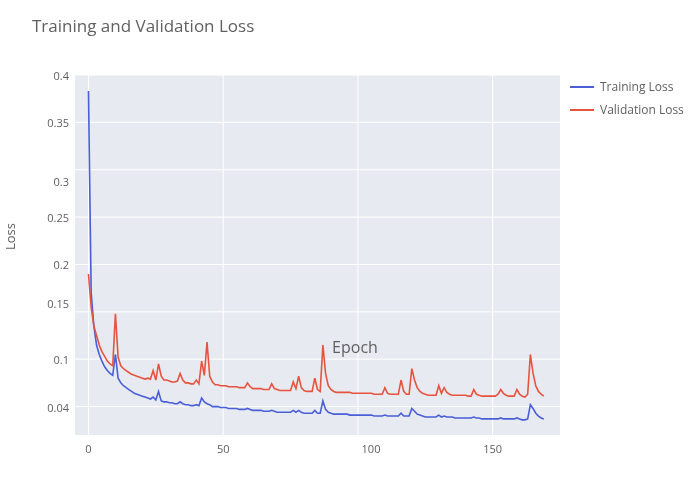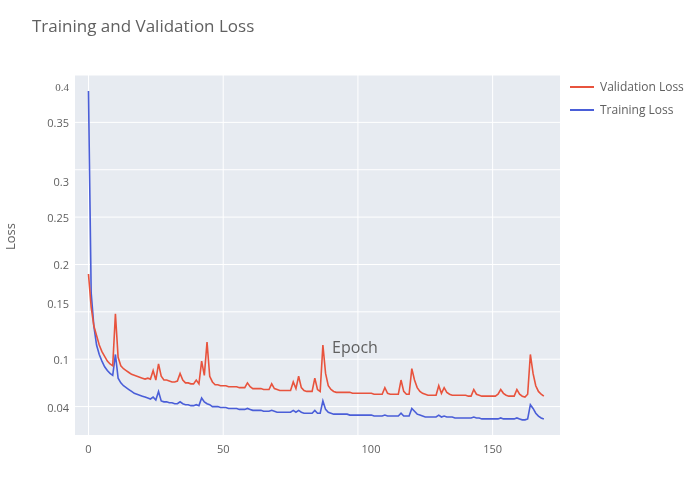--- a/index.html
+++ b/index.html
@@ -134,35 +134,35 @@
         </g>
     </svg>
     <div id="ytick-container">
         <div class="axis-tick y-tick" style="top: 331.579px;">0.04</div>
         <div class="axis-tick y-tick" style="top: 284.211px;">0.1</div>
         <div class="axis-tick y-tick" style="top: 228px; text-align: right;">0.15</div>
         <div class="axis-tick y-tick" style="top: 189.474px;">0.2</div>
         <div class="axis-tick y-tick" style="top: 142.105px;">0.25</div>
         <div class="axis-tick y-tick" style="top: 106px;">0.3</div>
         <div class="axis-tick y-tick" style="top: 47.3684px;">0.35</div>
-        <div class="axis-tick y-tick" style="top: 12px; font-family: Liberation Serif, serif;">0.4</div>
+        <div class="axis-tick y-tick" style="top: 0px;">0.4</div>
       </div>
     <div id="xtick-container">
         <div class="axis-tick x-tick" style="left: 13.4722px;">0</div>
         <div class="axis-tick x-tick" style="left: 148.194px;">50</div>
         <div class="axis-tick x-tick" style="left: 296px;">100</div>
         <div class="axis-tick x-tick" style="left: 417.639px;">150</div>
       </div>
   </div>
 
   <div class="xlabel">Epoch</div>
 
   <div class="legend">
     <div class="legend-item">
+      <div class="legend-swatch" id="sw0" style="background: rgb(74, 94, 216);"></div>
+      <span>Training Loss</span>
+    </div>
+    <div class="legend-item">
       <div class="legend-swatch" id="sw1" style="background: rgb(232, 83, 61);"></div>
       <span>Validation Loss</span>
-    </div>
-    <div class="legend-item">
-      <div class="legend-swatch" id="sw0" style="background: rgb(74, 94, 216);"></div>
-      <span>Training Loss</span>
     </div>
   </div>
 </div>
 
 </body></html>

